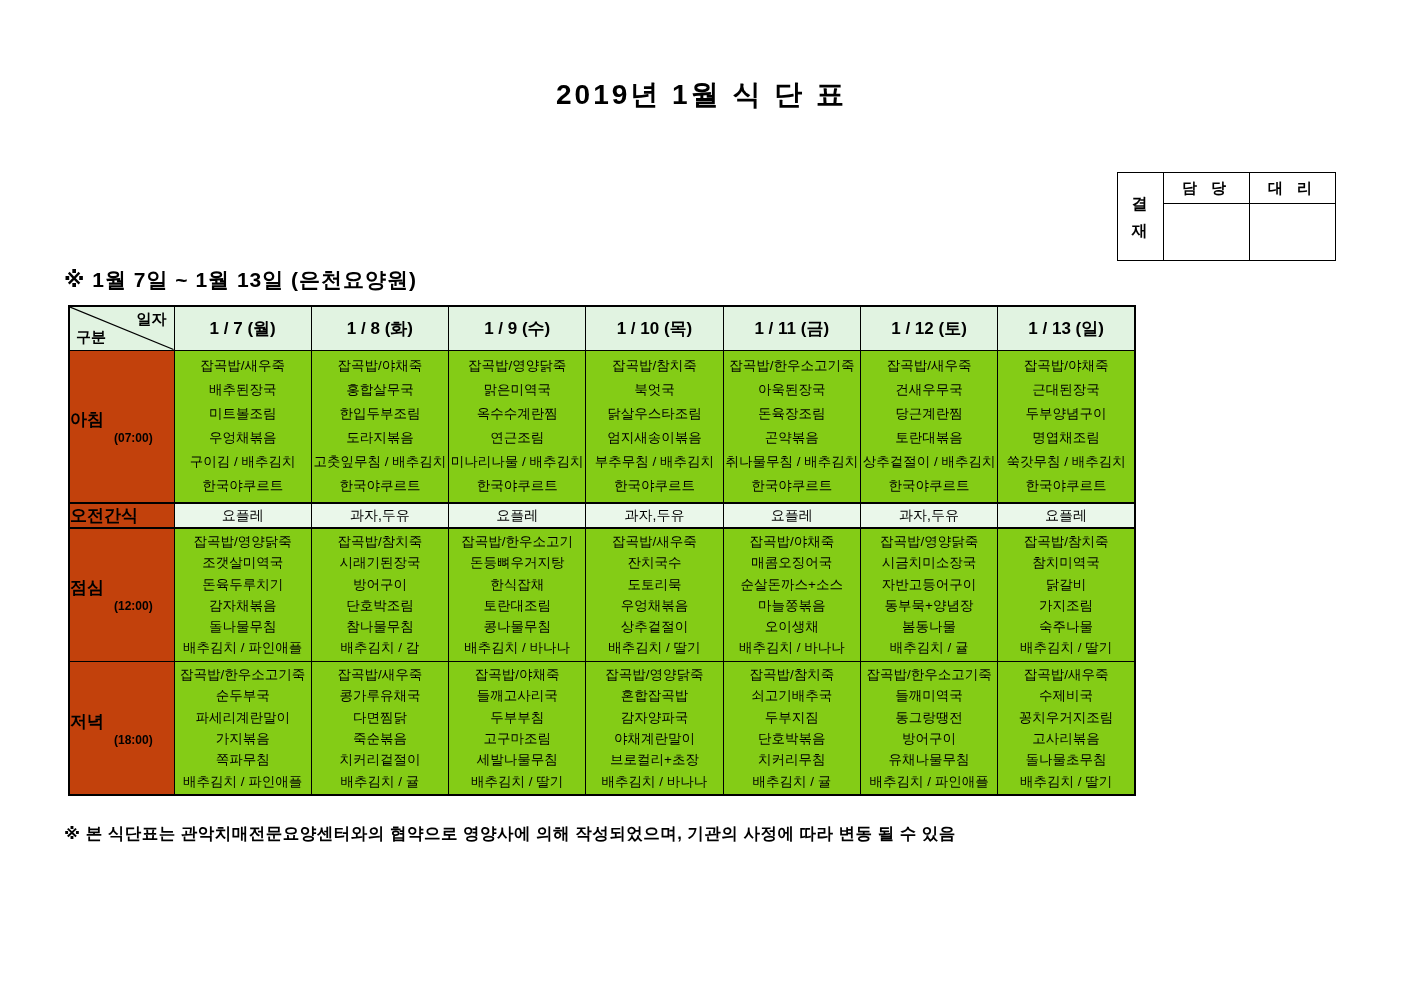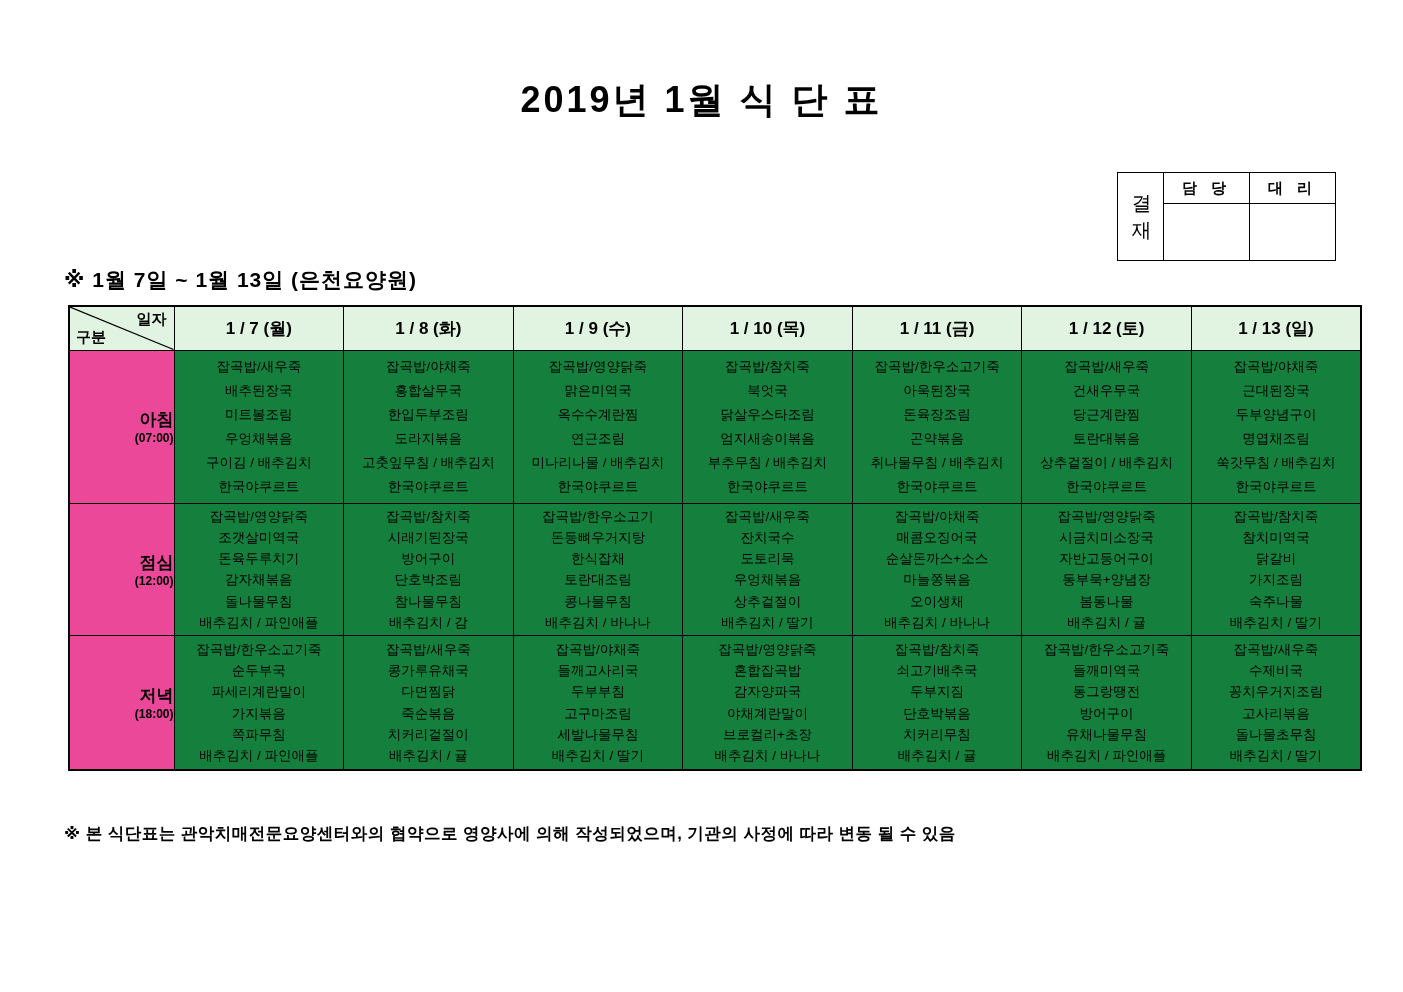--- a/index.html
+++ b/index.html
@@ -1,48 +1,48 @@
 <!DOCTYPE html>
 <html><head>
 <meta charset="utf-8">
 <style>
   * { margin:0; padding:0; box-sizing:border-box; }
   html,body { width:1403px; height:992px; background:#ffffff; color:#000;
               font-family:"Liberation Sans","DejaVu Sans",sans-serif; position:relative; overflow:hidden; }
 
   .doc-title { position:absolute; top:76px; left:0; width:100%; text-align:center;
-               font-size:36px; font-weight:bold; letter-spacing:3px; }
+               font-size:28px; font-weight:bold; letter-spacing:3px; }
 
   
   .approval { position:absolute; left:1117px; top:172px; border-collapse:collapse; }
   .approval td { border:1px solid #000; }
   .appr-stamp { width:46px; }
   .appr-stamp .vtext { width:18px; margin:0 auto; word-break:break-all;
-                       font-size:20px; font-weight:normal; line-height:27px; text-align:center; }
+                       font-size:16px; font-weight:bold; line-height:27px; text-align:left; }
   .appr-head { width:86px; height:31px; text-align:center; font-size:15px;
                font-weight:bold; letter-spacing:5px; }
   .appr-blank { height:57px; }
 
   .subtitle { position:absolute; left:64px; top:266px; font-size:21px; font-weight:bold; letter-spacing:1px; }
 
   
-  .menu-table { position:absolute; left:68px; top:305px; width:1294px;
+  .menu-table { position:absolute; left:68px; top:305px; width:1068px;
                 border-collapse:collapse; table-layout:fixed; border:2px solid #000; }
   .menu-table th, .menu-table td { border:1px solid #000; overflow:hidden; }
 
   .header-row th { height:44px; background:#e1f3e1; font-size:17px; font-weight:bold; text-align:center; }
   .corner { position:relative; padding:0; }
   .corner svg { position:absolute; left:0; top:0; width:100%; height:100%; }
   .corner .top-label { position:absolute; top:3px; right:7px; font-size:15px; font-weight:bold; }
   .corner .bottom-label { position:absolute; bottom:3px; left:6px; font-size:15px; font-weight:bold; }
 
-  .label-cell { background:#ec4899; text-align:right; font-size:17px; font-weight:bold; vertical-align:middle; }
+  .label-cell { background:#c2410c; text-align:left; font-size:17px; font-weight:bold; vertical-align:middle; }
   .label-cell .time { font-size:12px;padding-left:44px; }
 
-  .meal-cell { background:#15803d; text-align:center; vertical-align:middle; font-size:13.5px; padding:2px 0; }
+  .meal-cell { background:#84cc16; text-align:center; vertical-align:middle; font-size:13.5px; padding:2px 0; }
   .row-breakfast .meal-cell div { line-height:24px; }
   .row-lunch .meal-cell div, .row-dinner .meal-cell div { line-height:21.3px; }
 
   .snack-row td { height:24px; border-top:2px solid #000; border-bottom:2px solid #000; }
   .snack-row .label-cell { font-size:17px; }
   .snack-cell { background:#eaf7ea; text-align:center; font-size:14px; vertical-align:middle; }
 
   .notes { position:absolute; left:64px; top:820px; }
   .notes div { font-size:16.5px; font-weight:bold; line-height:26px; letter-spacing:0.5px; }
 </style>
@@ -147,20 +147,30 @@
         </td>
         <td class="meal-cell">
           <div>잡곡밥/야채죽</div>
           <div>근대된장국</div>
           <div>두부양념구이</div>
           <div>명엽채조림</div>
           <div>쑥갓무침 / 배추김치</div>
           <div>한국야쿠르트</div>
         </td>
       </tr>
+      <tr class="snack-row row-morning-snack" style="height: 24px;">
+        <td class="label-cell">오전간식</td>
+        <td class="snack-cell">요플레</td>
+        <td class="snack-cell">과자,두유</td>
+        <td class="snack-cell">요플레</td>
+        <td class="snack-cell">과자,두유</td>
+        <td class="snack-cell">요플레</td>
+        <td class="snack-cell">과자,두유</td>
+        <td class="snack-cell">요플레</td>
+      </tr>
       <tr class="meal-row row-lunch" style="height: 130px;">
         <td class="label-cell">
           <div>점심</div>
           <div class="time">(12:00)</div>
         </td>
         <td class="meal-cell">
           <div>잡곡밥/영양닭죽</div>
           <div>조갯살미역국</div>
           <div>돈육두루치기</div>
           <div>감자채볶음</div>

